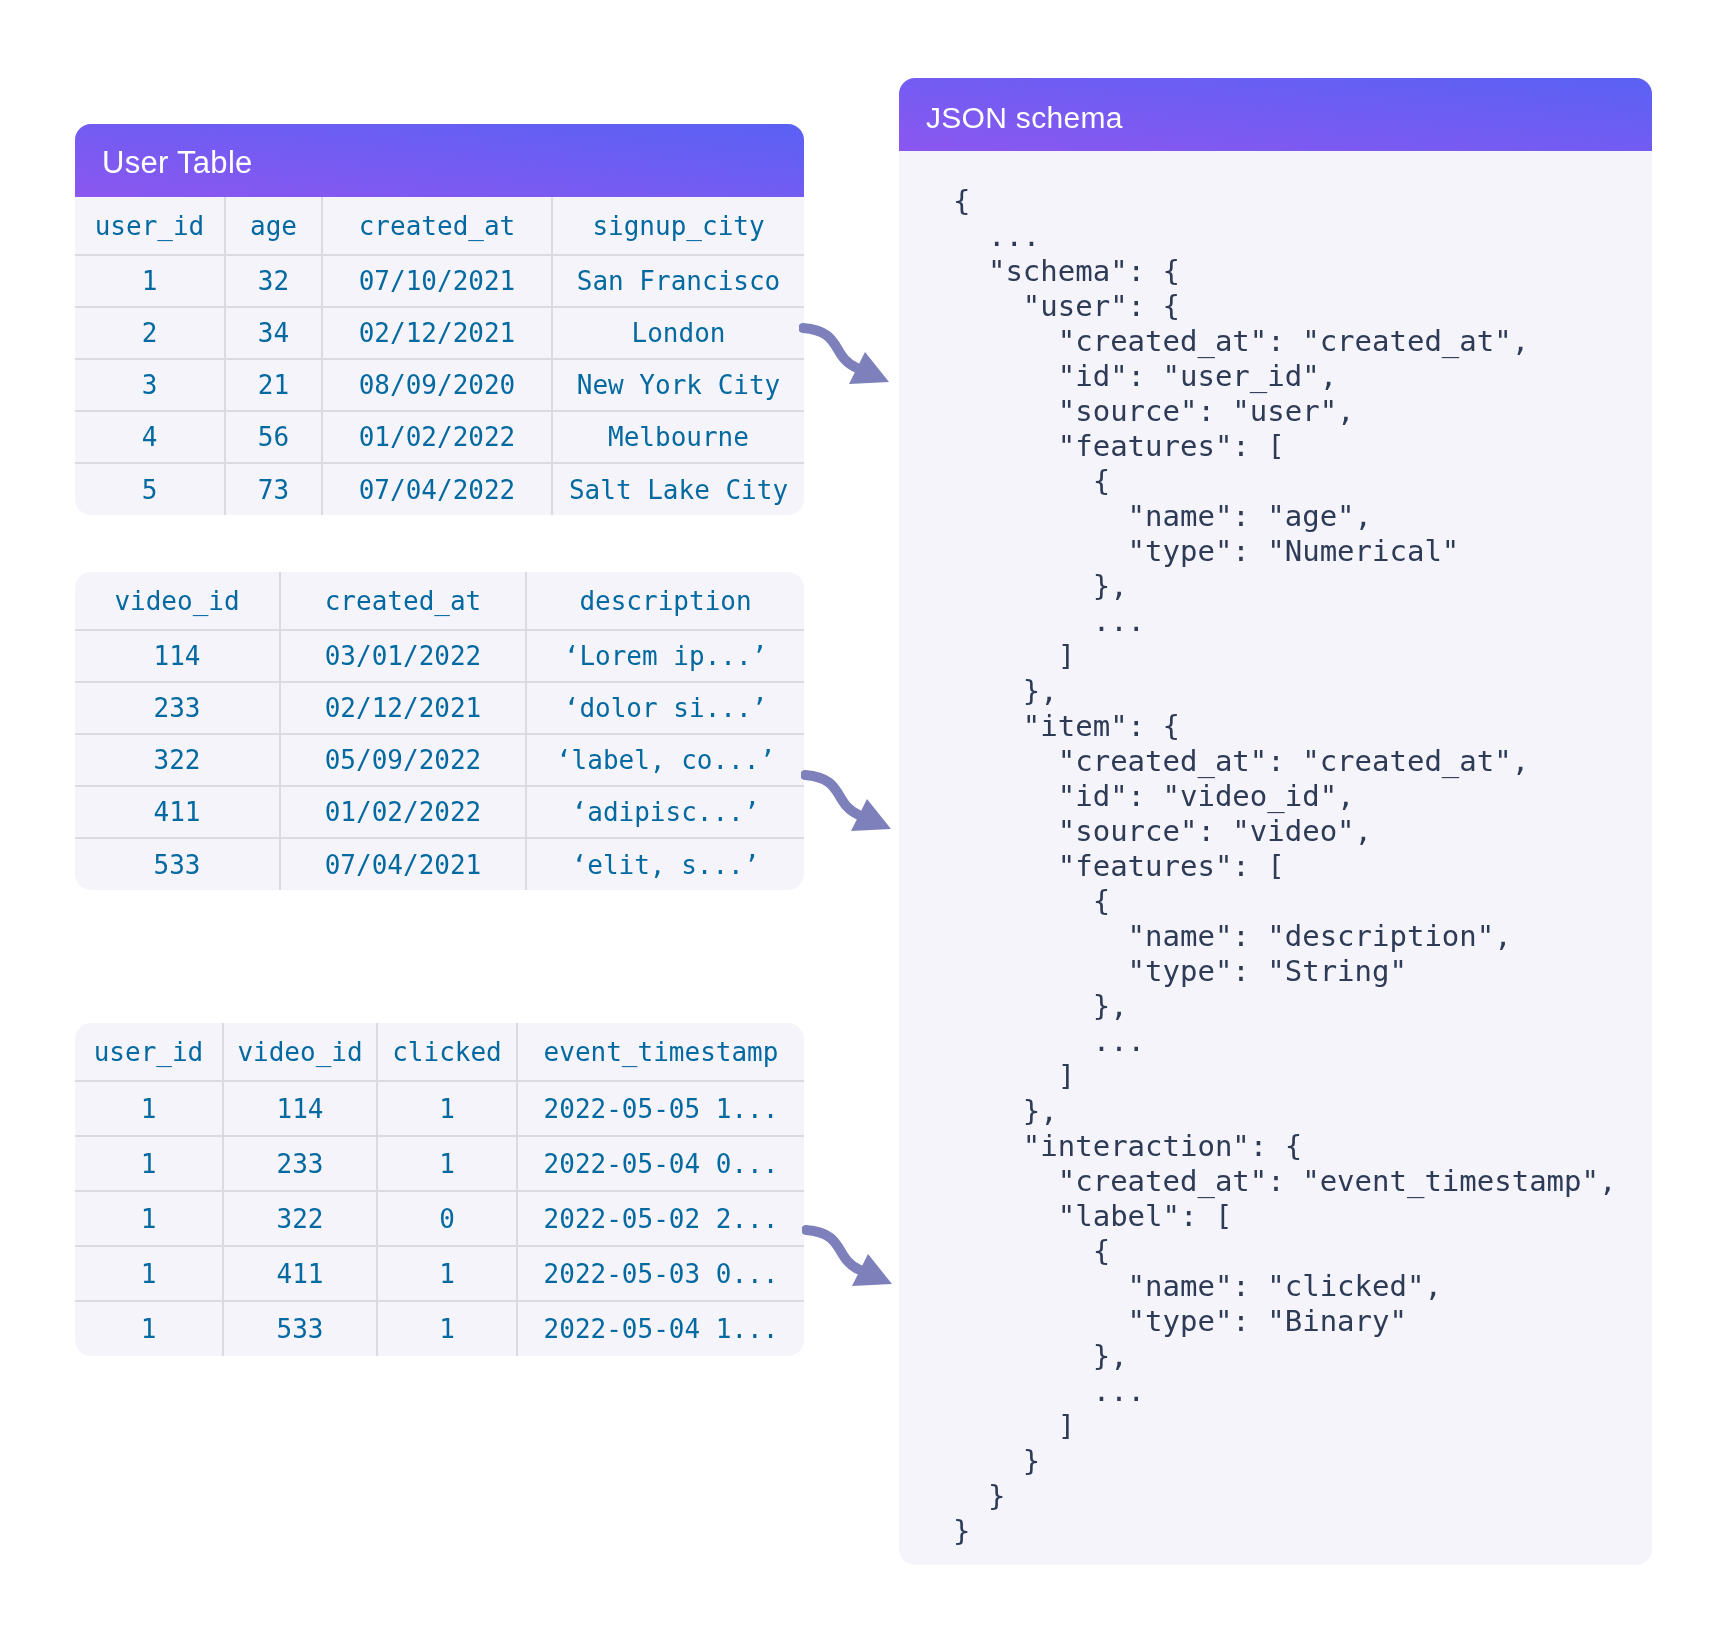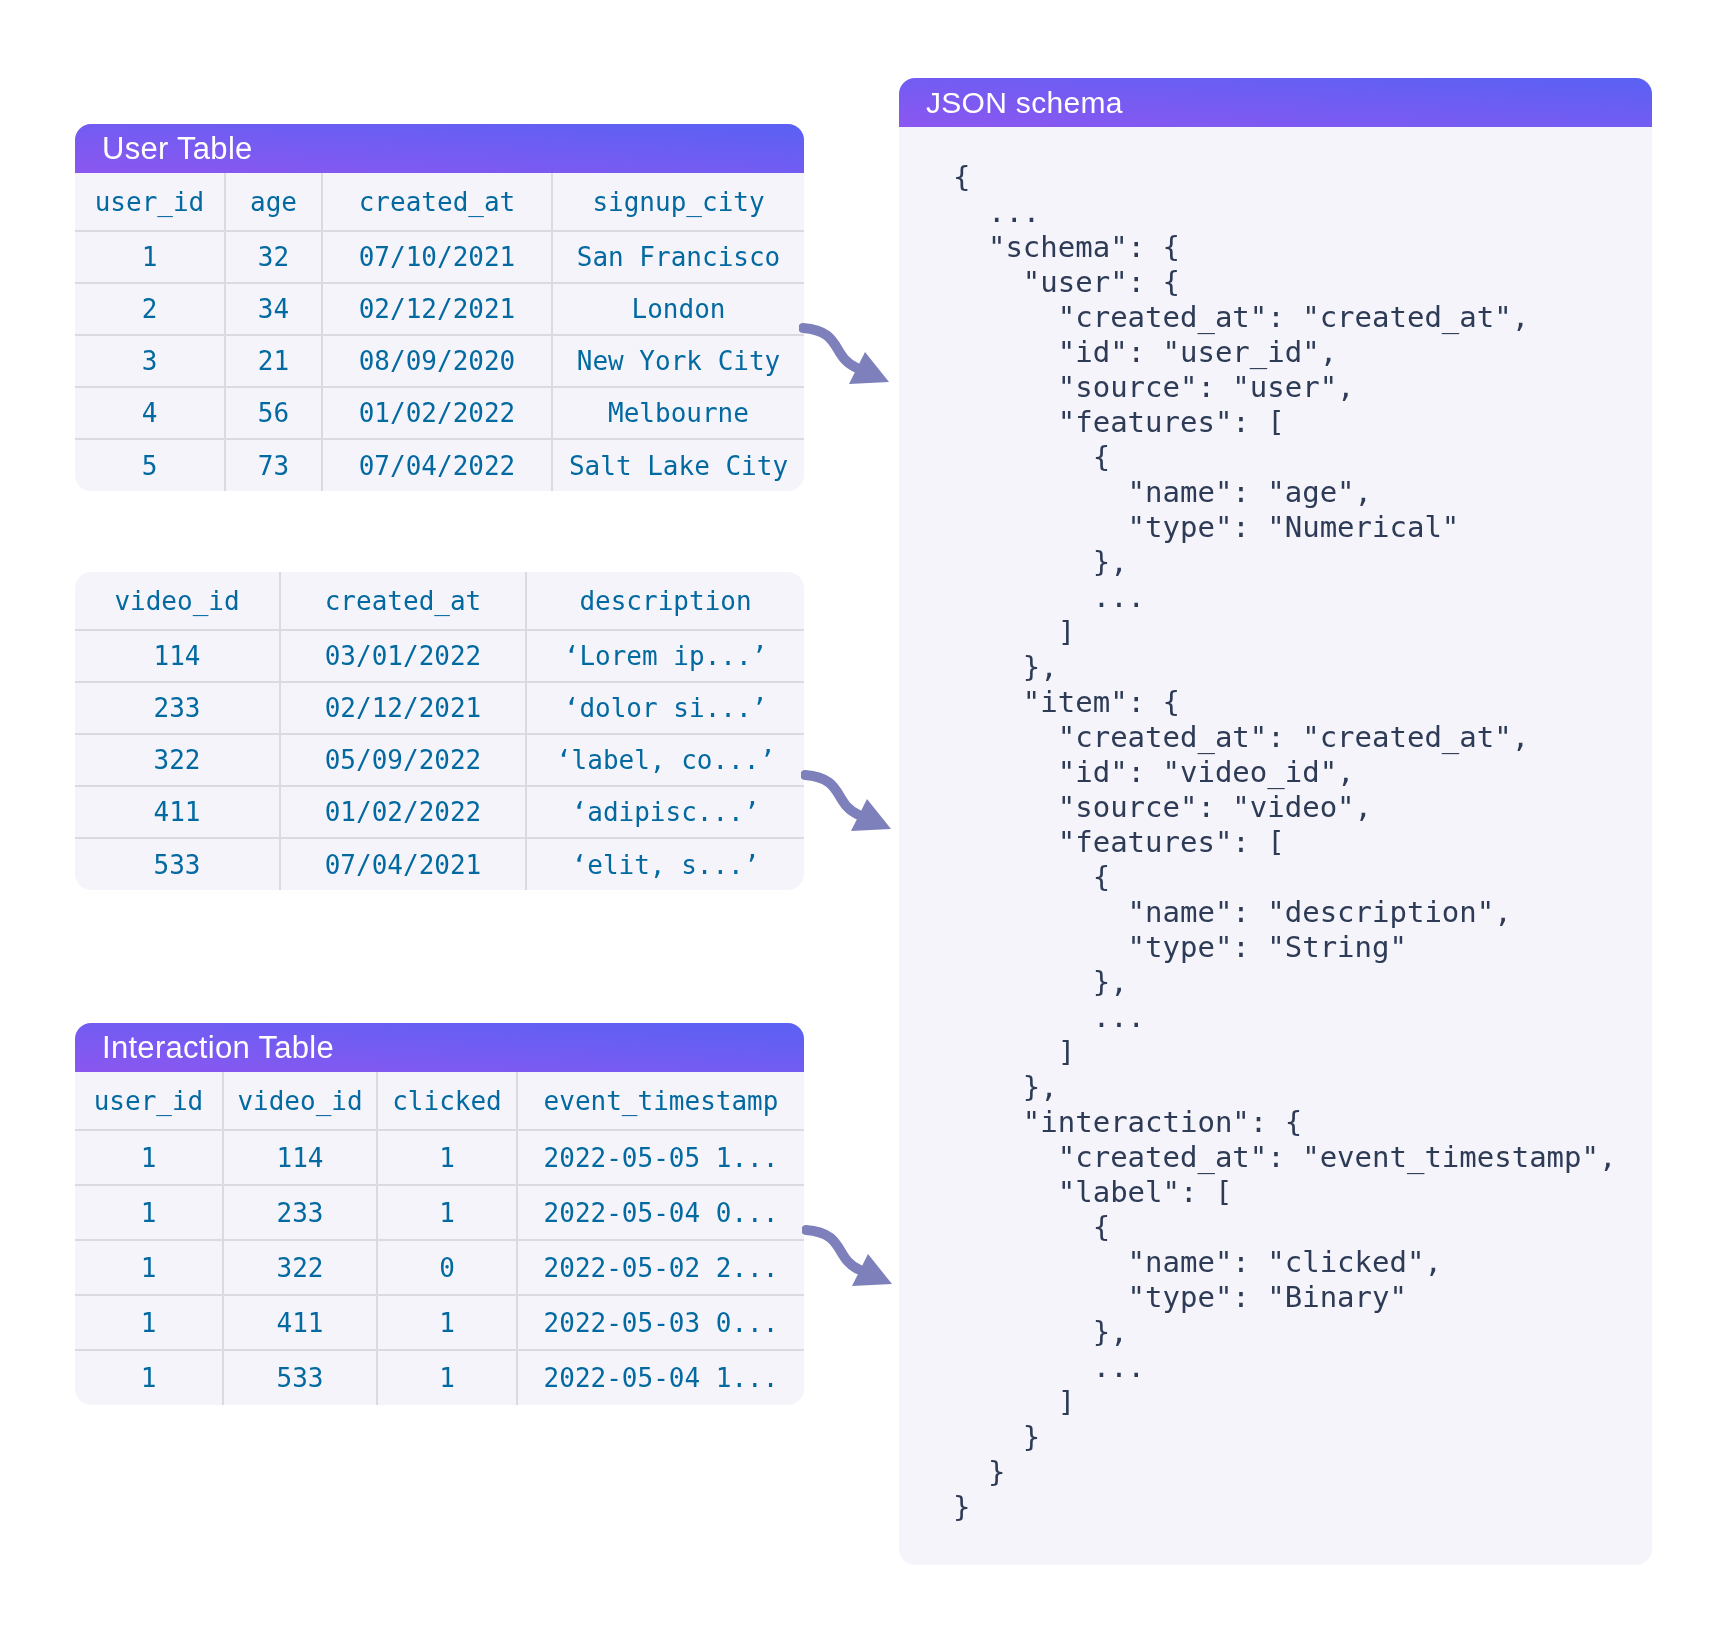--- a/index.html
+++ b/index.html
@@ -13,22 +13,22 @@
   .card {
     position: absolute;
     background: #f5f4fa;
     border-radius: 16px;
     overflow: hidden;
   }
   .bar {
     height: 41px;
     background: linear-gradient(to top right, #8b57f0, #5a61f4);
     display: flex;
-    align-items: center;
-    padding: 4px 27px;
+    align-items: flex-end;
+    padding: 16px 27px;
   }
   .bar-title {
     color: #ffffff;
     font-size: 31px;
     font-weight: 500;
     letter-spacing: 0.3px;
   }
   .grid {
     width: 100%;
     border-collapse: collapse;
@@ -174,23 +174,20 @@
         <tr>
           <td>533</td>
           <td>07/04/2021</td>
           <td>‘elit, s...’</td>
         </tr>
       </tbody>
     </table>
   </section>
 
   <section class="card pos-interaction">
-    <header class="bar">
-      <span class="bar-title">Interaction Table</span>
-    </header>
     <table class="grid">
       <colgroup>
           <col class="x0">
           <col class="x1">
           <col class="x2">
           <col class="x3">
         </colgroup>
       <thead>
         <tr>
           <th>user_id</th>

